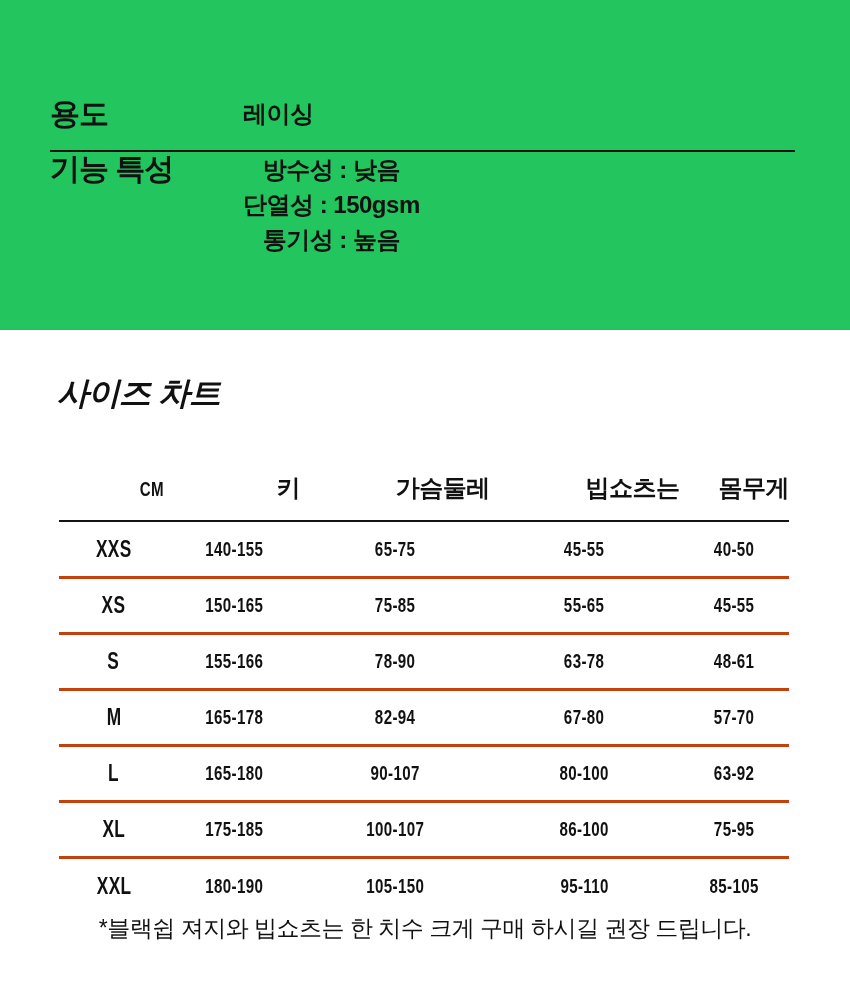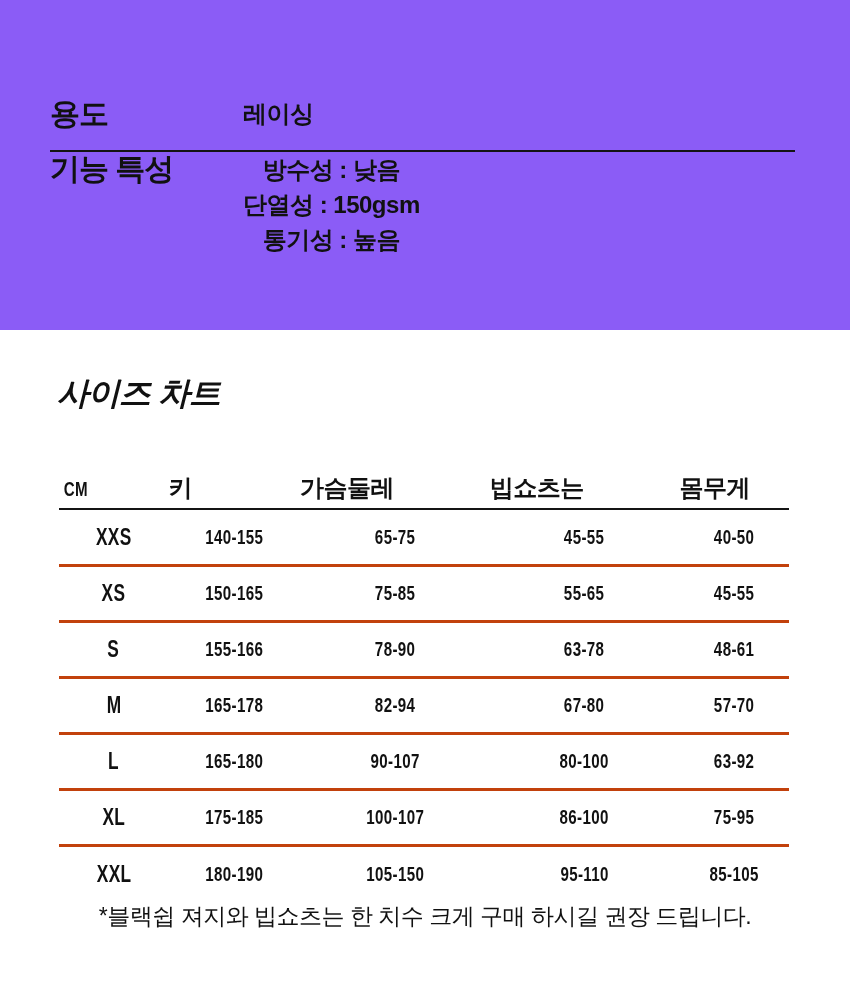--- a/index.html
+++ b/index.html
@@ -7,21 +7,21 @@
     width: 850px;
     background: #ffffff;
     font-family: "Liberation Sans", "DejaVu Sans", sans-serif;
     color: #111111;
   }
   body { height: 1006px; overflow: hidden; }
 
   
   .spec-section {
     height: 330px;
-    background: #8b5cf6;
+    background: #22c55e;
   }
   .spec-row {
     display: flex;
     padding: 0 55px 0 50px;
   }
   .row-usage { padding-top: 97px; }
   .spec-label {
     width: 193px;
     flex: none;
     font-size: 30px;
@@ -60,26 +60,26 @@
   }
   .size-table {
     width: 730px;
     margin: 62px 0 0 59px;
     border-collapse: collapse;
     table-layout: fixed;
   }
   .size-table th {
     height: 36px;
     vertical-align: middle;
-    text-align: left;
+    text-align: right;
     border-bottom: 2px solid #141414;
     font-size: 24px;
     font-weight: 700;
     letter-spacing: -0.5px;
-    padding-bottom: 4px;
+    padding-bottom: 16px;
   }
   .size-table td {
     height: 56px;
     text-align: center;
     vertical-align: middle;
     border-bottom: 3px solid #c2410c;
   }
   .size-table tbody tr:last-child td { border-bottom: none; }
 
   

